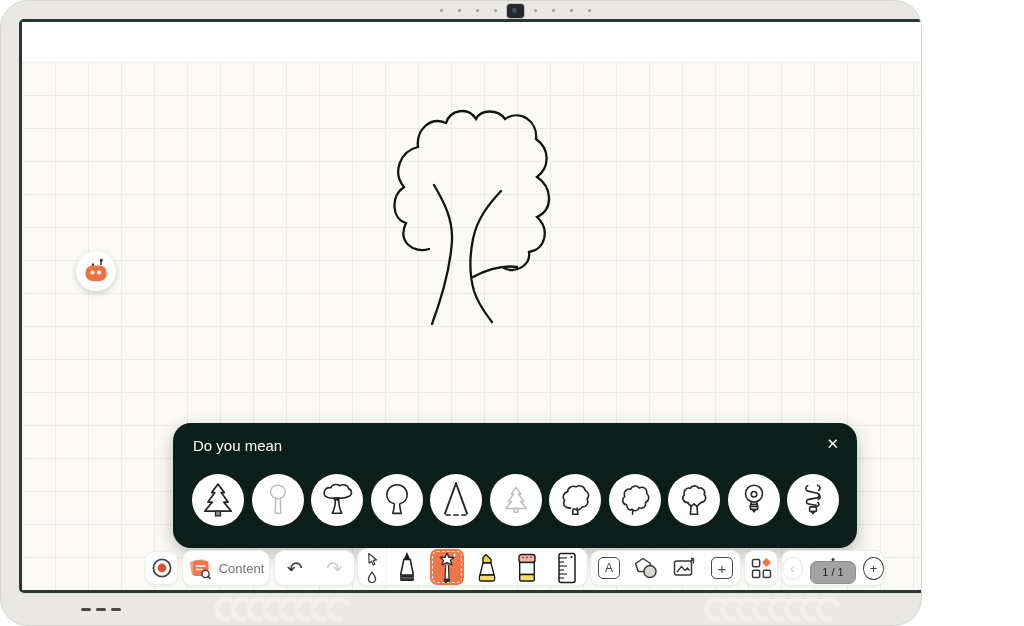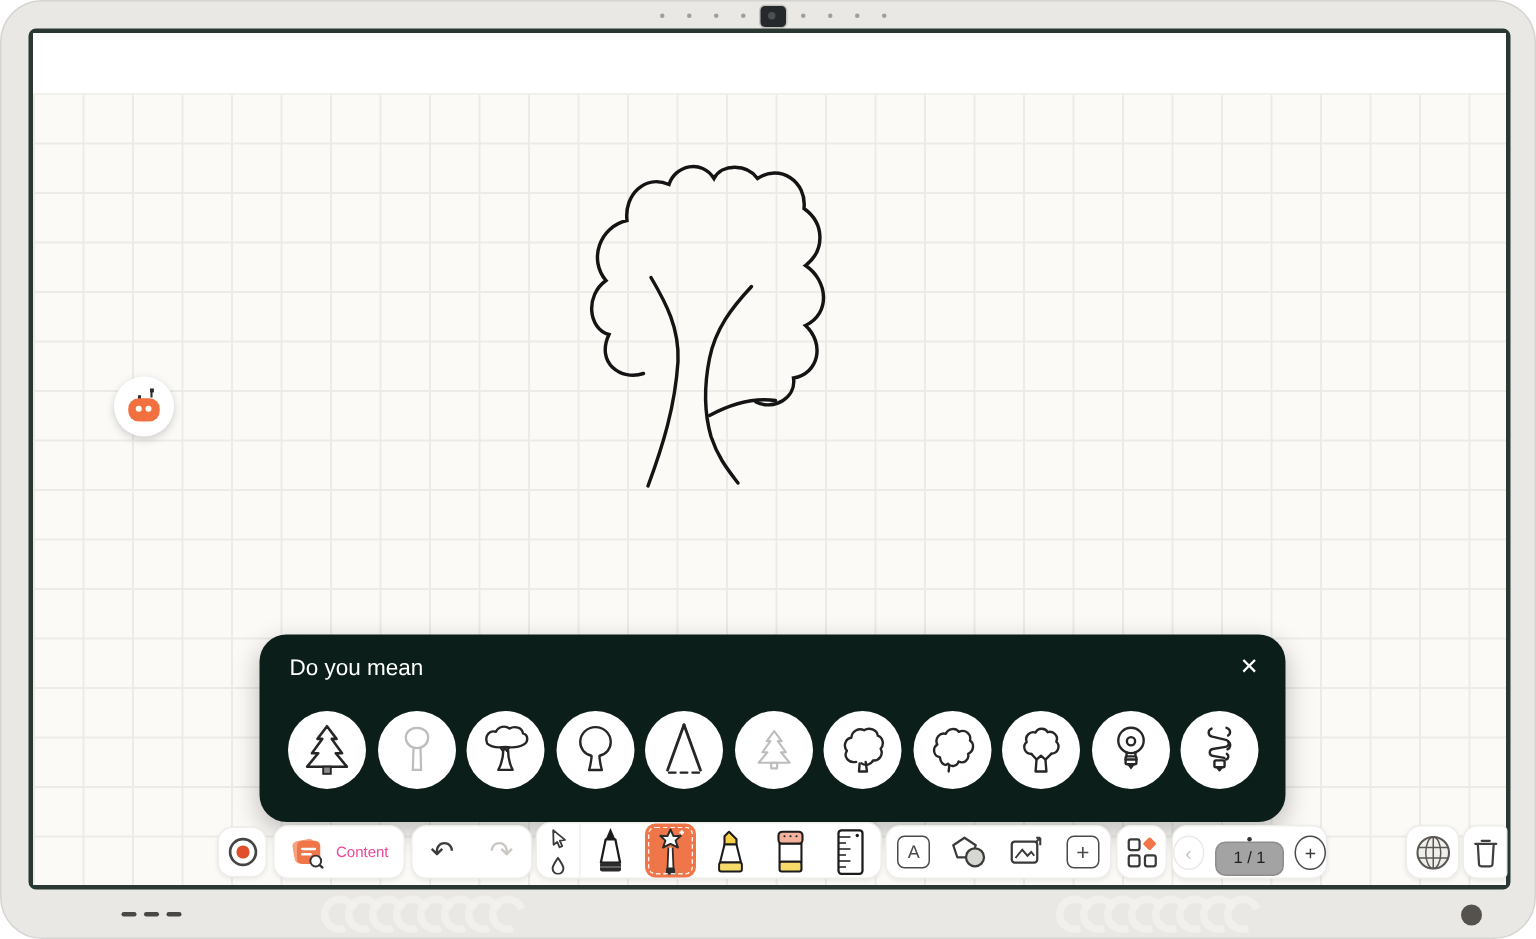--- a/index.html
+++ b/index.html
@@ -1,16 +1,16 @@
 <!DOCTYPE html>
 <html><head>
 <meta charset="utf-8">
 <style>
   html,body{margin:0;padding:0;background:#fff;font-family:"Liberation Sans",sans-serif;}
-  #device{position:relative;width:1024px;height:626px;background:#eae8e5;border-radius:28px;border:1px solid #d6d4d1;box-sizing:border-box;overflow:hidden;}
+  #device{position:relative;width:922px;height:626px;background:#eae8e5;border-radius:28px;border:1px solid #d6d4d1;box-sizing:border-box;overflow:hidden;}
   
   .bezel-dot{position:absolute;width:3px;height:3px;border-radius:50%;background:#a09e9b;top:8px;}
   #camera{position:absolute;left:505px;top:2px;width:17px;height:14px;background:#26292b;border-radius:4px;border:1px solid #c6c4c1;}
   #camera .lens{position:absolute;left:5px;top:4px;width:5px;height:5px;border-radius:50%;background:#4b5054;}
   .bezel-dash{position:absolute;width:10px;height:3px;border-radius:2px;background:#4a4846;top:607px;}
   .rings{position:absolute;top:596px;display:flex;}
   .ring{width:25px;height:25px;border-radius:50%;border:5px solid #f3f1ee;border-right-color:transparent;box-sizing:border-box;margin-left:-9px;transform:rotate(25deg);opacity:.85;}
   #power-btn{position:absolute;left:973px;top:602px;width:14px;height:14px;border-radius:50%;background:#55524e;}
   #brand{position:absolute;left:0;top:597px;width:1024px;display:flex;justify-content:center;align-items:center;gap:5px;}
   #brand .logo{width:14px;height:14px;border-radius:50%;background:#7a58ee;position:relative;}
@@ -40,21 +40,21 @@
   
   #panel{position:absolute;left:172px;top:422px;width:684px;height:125px;background:#0c1e19;border-radius:18px;z-index:5;box-shadow:0 6px 18px rgba(0,0,0,.25);}
   #panel .hdr{position:absolute;left:20px;top:14px;font-size:15px;color:#fff;}
   #panel .close{position:absolute;right:18px;top:12px;color:#fff;font-size:15px;cursor:pointer;}
   #sugg-row{position:absolute;left:19px;top:51px;width:647px;display:flex;justify-content:space-between;}
   .sugg{width:52px;height:52px;border-radius:50%;background:#fff;display:flex;align-items:center;justify-content:center;cursor:pointer;}
   
   .card{position:absolute;background:#fff;border:1px solid #efede9;border-radius:10px;box-shadow:0 1px 3px rgba(0,0,0,.07);box-sizing:border-box;z-index:6;display:flex;align-items:center;justify-content:center;}
   #tb-record{left:144px;top:550px;width:33px;height:34px;cursor:pointer;}
   #tb-content{left:181px;top:549px;width:88px;height:36px;gap:7px;cursor:pointer;}
-  #tb-content .lbl{font-size:10px;color:#ec4899;}
+  #tb-content .lbl{font-size:13px;color:#737373;}
   #tb-undo{left:273px;top:549px;width:81px;height:36px;justify-content:space-around;}
   .glyphbtn{font-size:19px;line-height:1;cursor:pointer;}
   #tb-tools{left:356px;top:547px;width:231px;height:38px;justify-content:flex-start;overflow:visible;}
   #mini-col{width:28px;height:100%;display:flex;flex-direction:column;align-items:center;justify-content:space-around;border-right:1px solid #f2f0ec;}
   .tool{flex:1;display:flex;align-items:center;justify-content:flex-end;flex-direction:column;height:100%;cursor:pointer;position:relative;}
   .tool svg{margin-bottom:1px;}
   #magic-tile{width:34px;height:36px;background:#ef7648;border-radius:7px;outline:1.5px dashed rgba(255,255,255,.9);outline-offset:-3px;display:flex;align-items:flex-end;justify-content:center;margin-top:-2px;}
   #tb-abc{left:589px;top:549px;width:151px;height:36px;justify-content:space-around;}
   #tb-apps{left:743px;top:549px;width:34px;height:36px;cursor:pointer;}
   #tb-page{left:780px;top:549px;width:104px;height:36px;gap:7px;}

